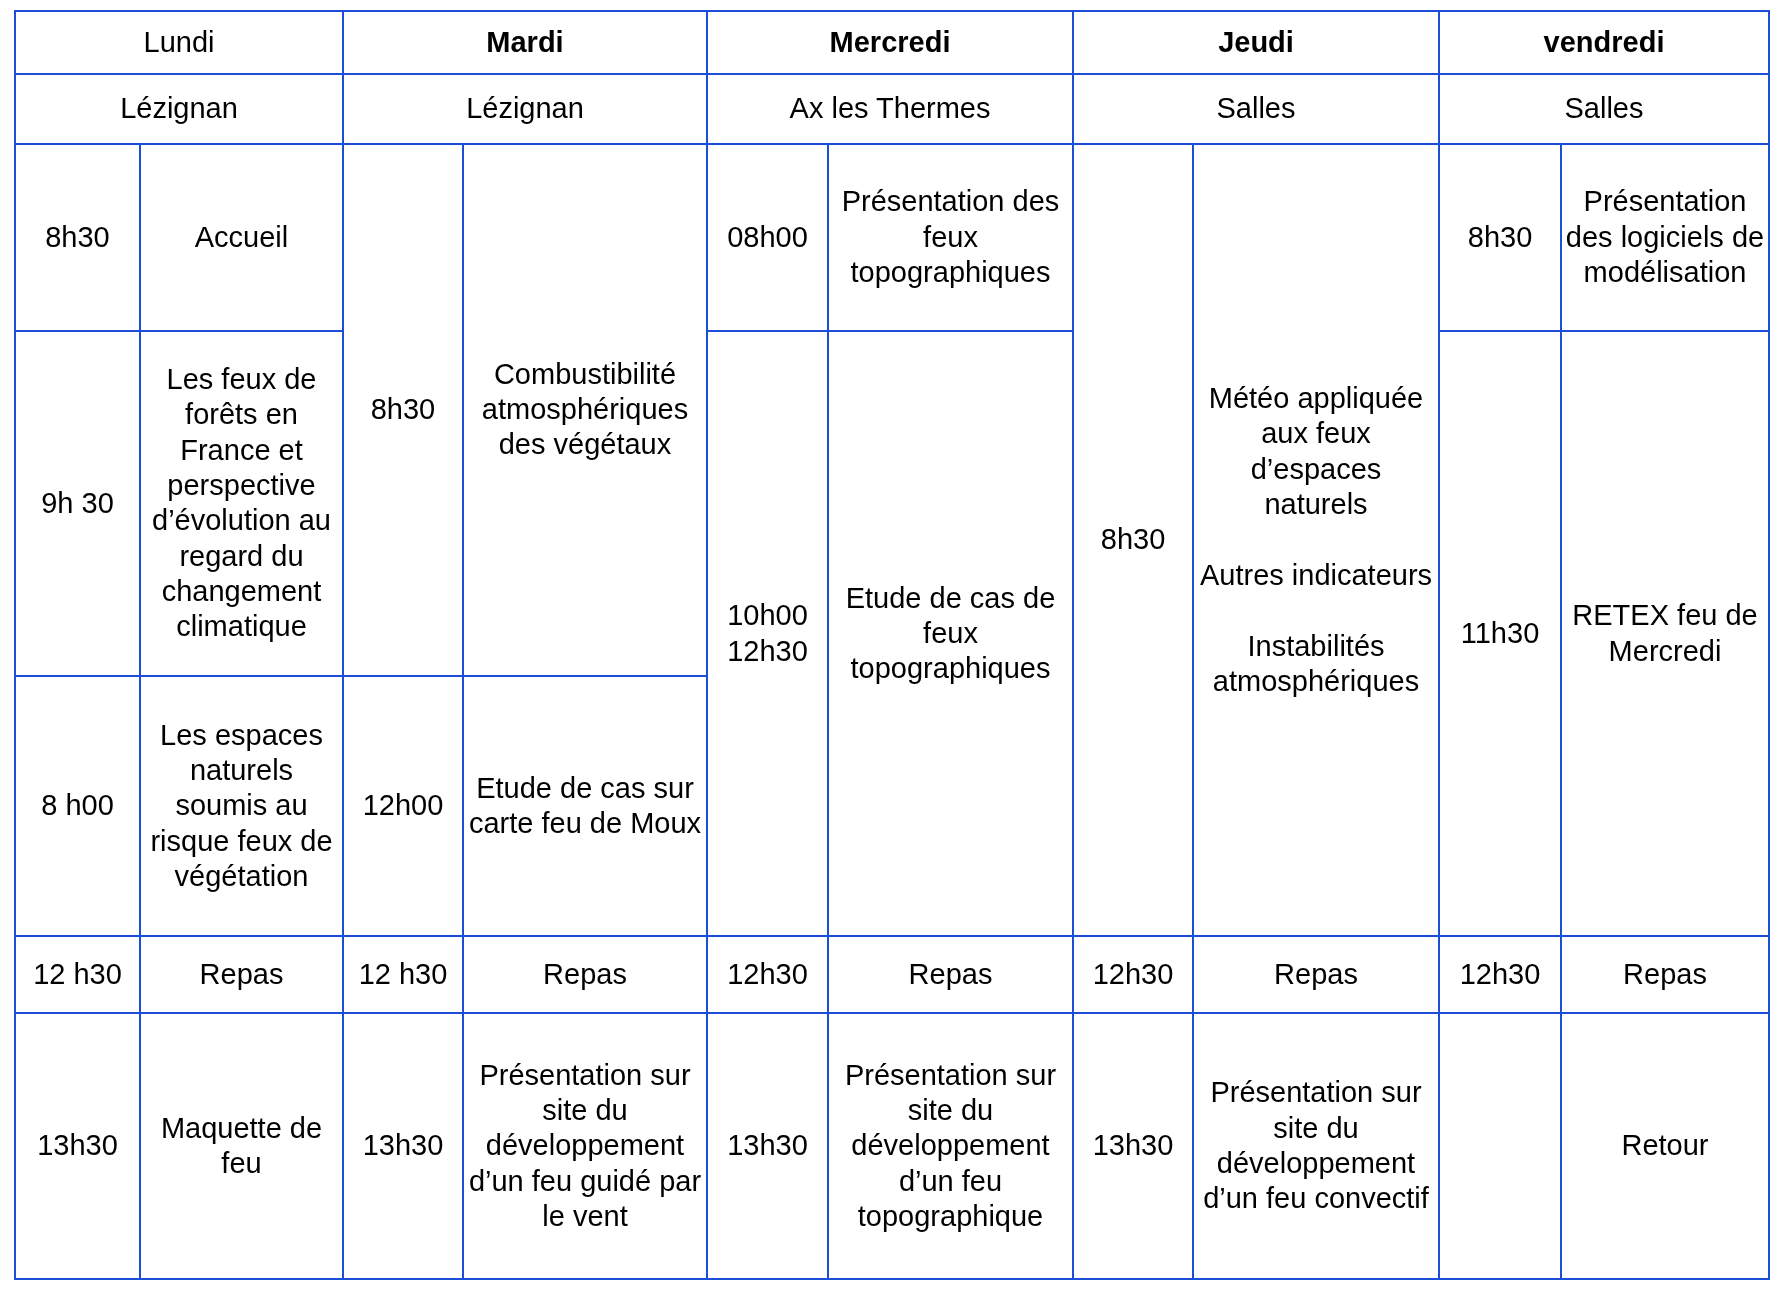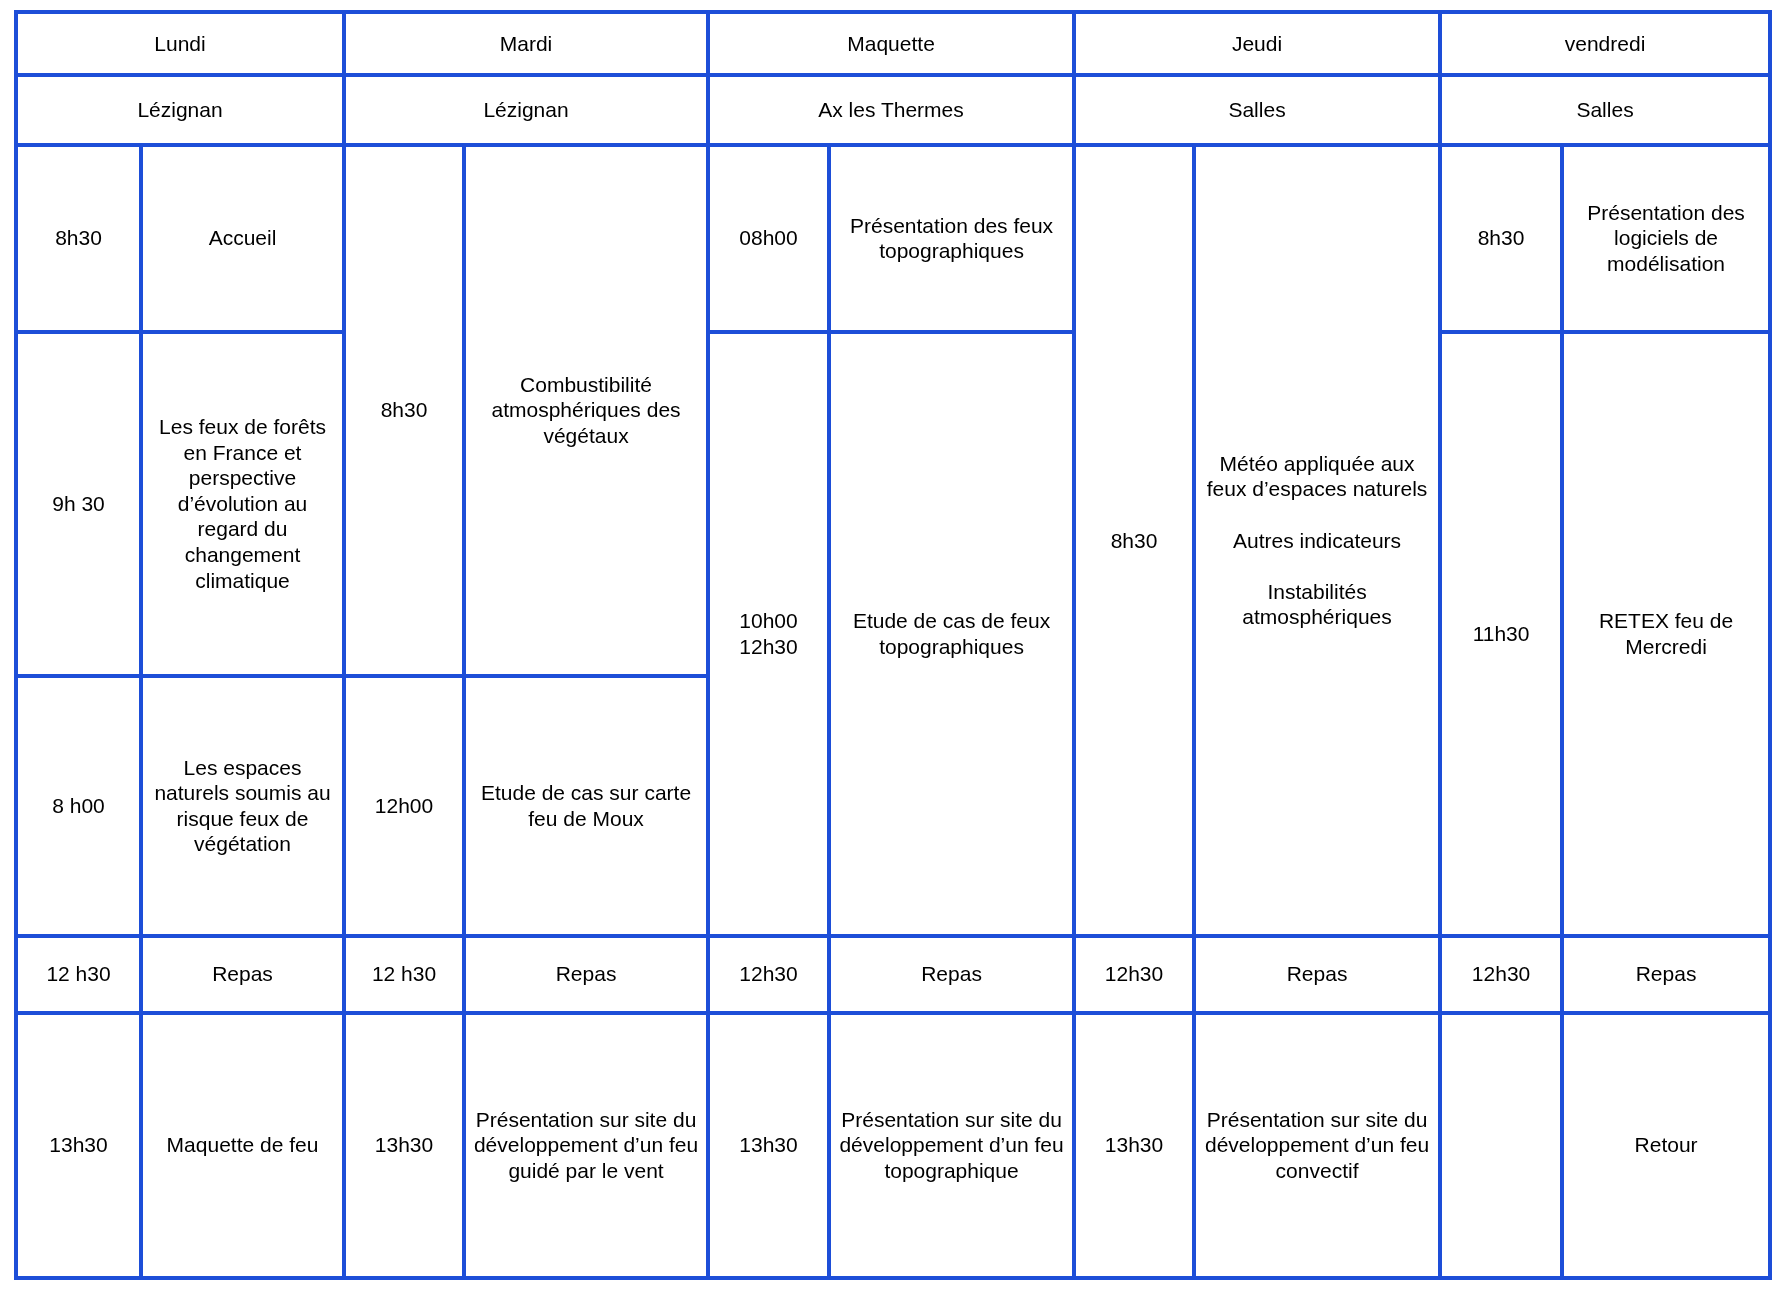--- a/index.html
+++ b/index.html
@@ -8,29 +8,29 @@
     font-family:"Liberation Sans","DejaVu Sans",sans-serif;
     color:#000000;
   }
   table.schedule{
     position:absolute;left:14px;top:10px;
     width:1754px;height:1270px;
     border-collapse:collapse;table-layout:fixed;
     background:#ffffff;
   }
   table.schedule td,table.schedule th{
-    border:4px solid #1d4ed8;
+    border:2px solid #1d4ed8;
     text-align:center;vertical-align:middle;
-    font-size:21px;line-height:1.22;
+    font-size:29px;line-height:1.22;
     padding:4px 2px;
     font-weight:normal;
     overflow:hidden;
   }
   th.day{font-size:29px;}
-  th.day.bold{font-weight:normal;}
+  th.day.bold{font-weight:bold;}
   td.multiline{white-space:pre-line;}
   td.v-low{vertical-align:middle;padding-top:46px;}
 </style>
 </head>
 <body>
 
 <table class="schedule">
   <colgroup>
     <col style="width:125px">
       <col style="width:203px">
@@ -41,21 +41,21 @@
     <col style="width:120px">
       <col style="width:246px">
     <col style="width:122px">
       <col style="width:208px">
   </colgroup>
 
   <tbody>
       <tr style="height:62px">
     <th class="day" colspan="2">Lundi</th>
     <th class="day bold" colspan="2">Mardi</th>
-    <th class="day bold" colspan="2">Maquette</th>
+    <th class="day bold" colspan="2">Mercredi</th>
     <th class="day bold" colspan="2">Jeudi</th>
     <th class="day bold" colspan="2">vendredi</th>
   </tr>
 
   <tr style="height:68px">
     <td colspan="2">Lézignan</td>
     <td colspan="2">Lézignan</td>
     <td colspan="2">Ax les Thermes</td>
     <td colspan="2">Salles</td>
     <td colspan="2">Salles</td>

